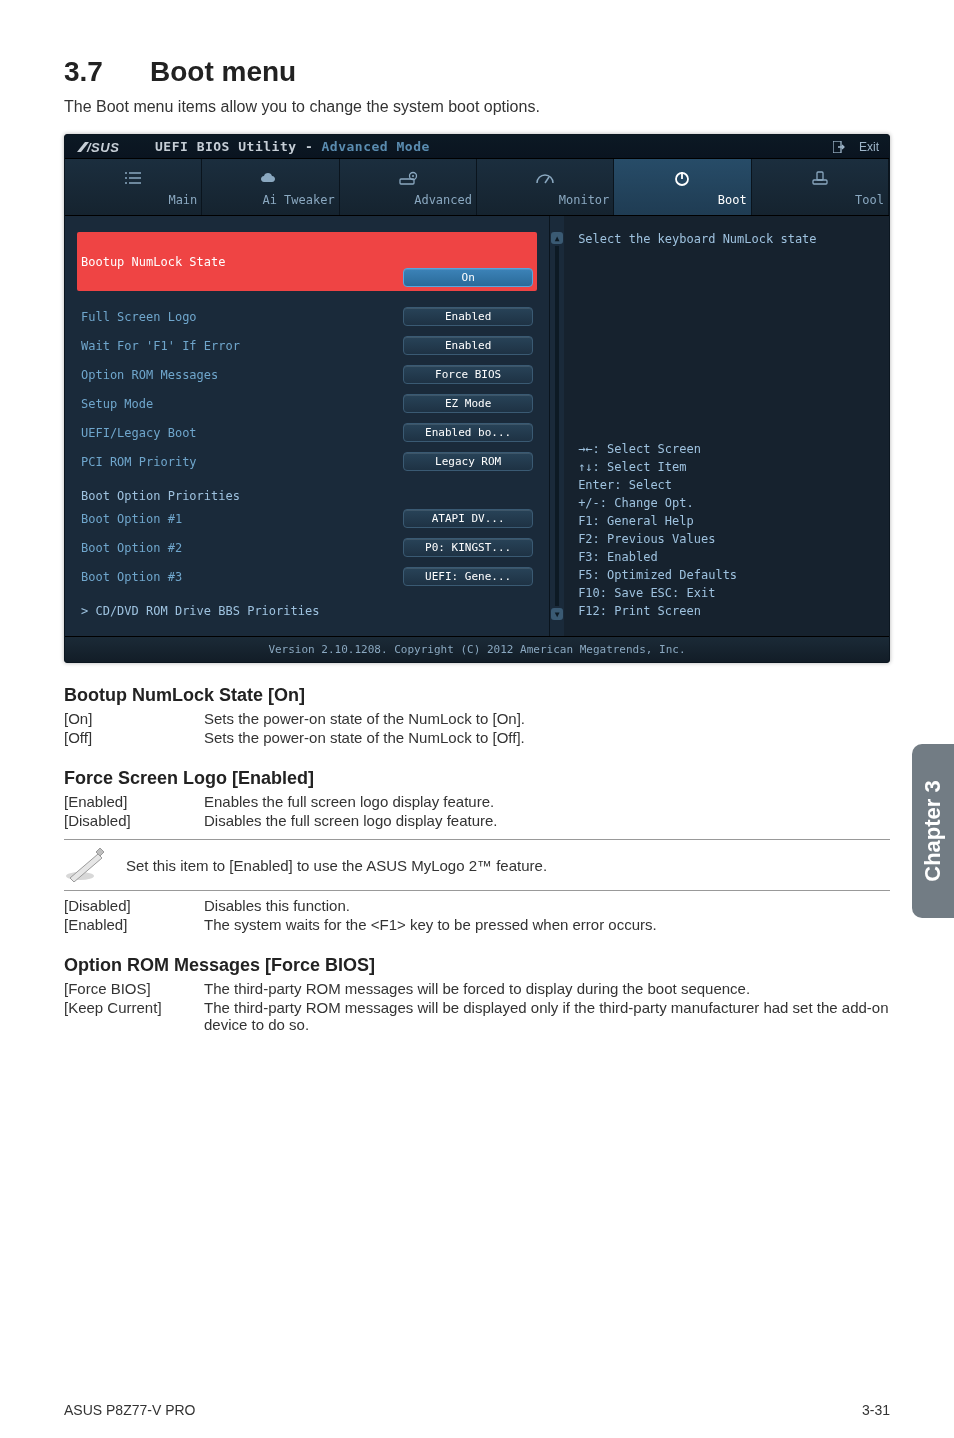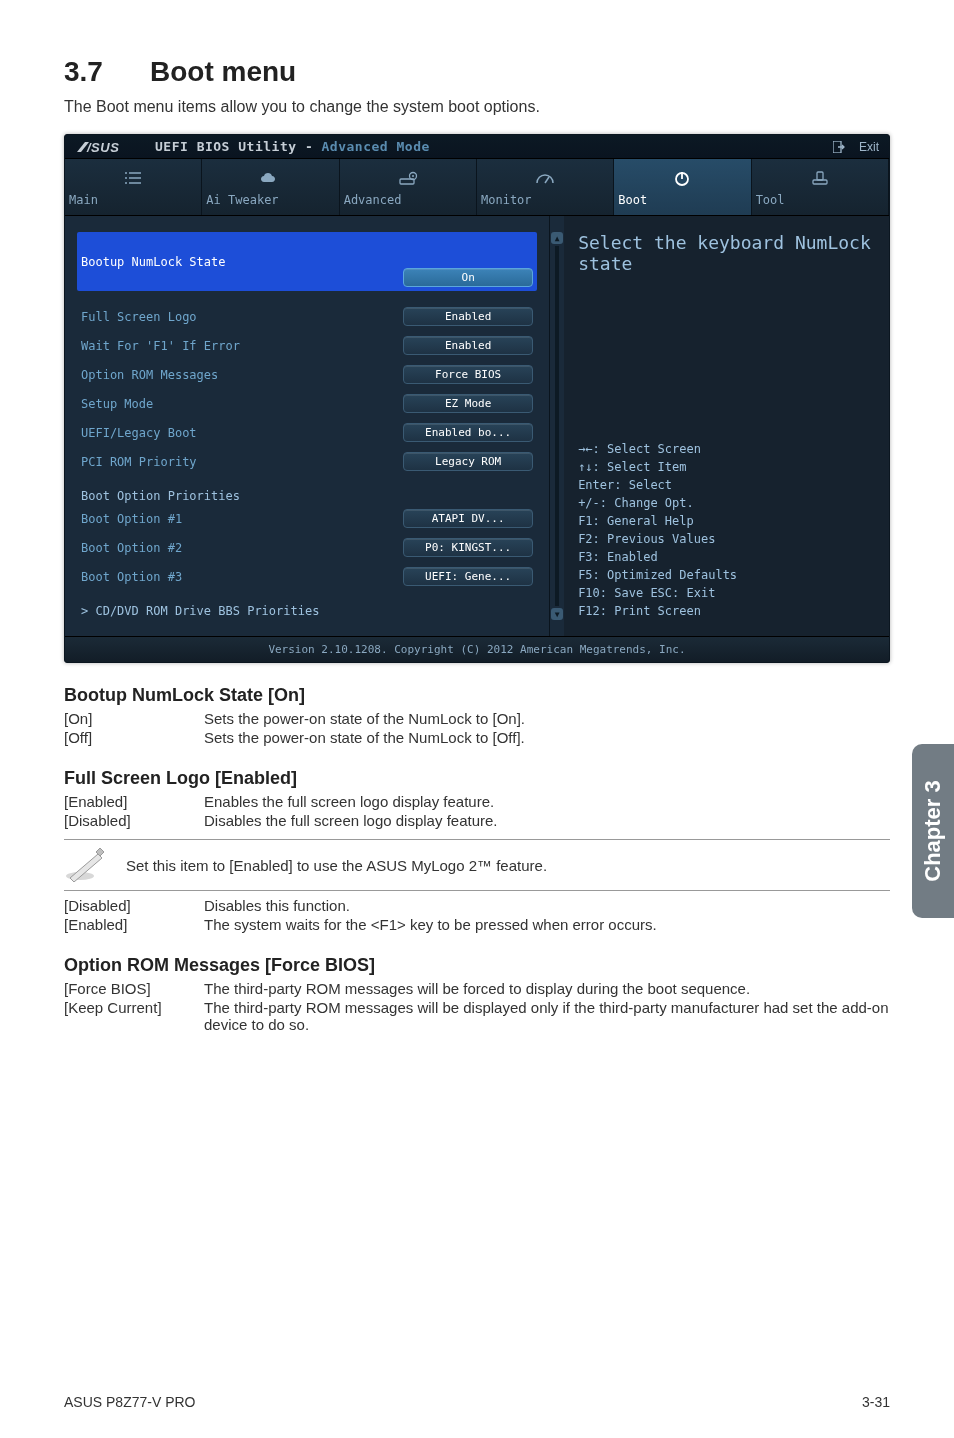--- a/index.html
+++ b/index.html
@@ -68,21 +68,21 @@
   .bios-titlebar .brand svg { height:14px; }
   .bios-titlebar .exit {
     color:#9fb6ca; display:flex; align-items:center; gap:14px; font-family: Arial, sans-serif;
   }
   .bios-tabs {
     display:flex;
     border-bottom: 1px solid #000;
   }
   .bios-tab {
     flex:1;
-    text-align:left;
+    text-align:right;
     padding: 10px 4px 8px 4px;
     background: linear-gradient(#1b2e3e,#15232f);
     border-right: 1px solid #0a141d;
     color:#8aa8c0;
   }
   .bios-tab.active { 
     background: linear-gradient(#274c68,#1f3c53); 
     color:#fff;
   }
   .bios-tab .t-icon { display:block; margin:0 auto 6px auto; height:18px; }
@@ -100,21 +100,21 @@
   .col-right {
     flex: 1;
     padding: 16px 14px;
     background: #16222e;
   }
   .opt-row {
     display:flex; align-items:center; justify-content:space-between;
     padding: 4px 4px; margin-bottom: 2px;
   }
   .opt-row.selected {
-    background: #1d4ed8;
+    background: #ef4444;
     border-radius: 2px;
   }
   .opt-row .label { color: var(--bios-light-blue); }
   .opt-row.selected .label { color:#fff; }
   .opt-row .val {
     width: 130px; text-align:center;
     border: 1px solid #3a5a73;
     border-radius: 4px;
     padding: 2px 6px;
     background: linear-gradient(#284358,#1e3244);
@@ -130,21 +130,21 @@
     padding: 16px 0;
   }
   .scrollbar-col .cap {
     width:12px; height:12px; background:#3a5a73; border-radius:3px;
     display:flex; align-items:center; justify-content:center; color:#0d1a24; font-size:8px;
   }
   .scrollbar-col .track {
     flex:1; width:4px; background:#0d1a24; margin:2px 0;
   }
   .help-top {
-    color:#9ec2df; font-size:18px; min-height: 200px;
+    color:#9ec2df; font-size:12px; min-height: 200px;
   }
   .help-keys {
     color:#9ec2df; font-size:12px; line-height:1.5; margin-top: 8px;
   }
   .bios-footer {
     text-align:center;
     padding: 6px 4px;
     background: linear-gradient(#1b2a37,#121d27);
     border-top: 1px solid #000;
     color:#8aa8c0; font-size:11px;
@@ -171,21 +171,21 @@
     border-bottom-left-radius: 10px;
     display:flex; align-items:center; justify-content:center;
     color:#fff; font-weight:bold; font-size:22px;
   }
   .side-tab span {
     transform: rotate(-90deg);
     white-space: nowrap;
   }
 
   .footer {
-    position:absolute; left:0; right:0; bottom:28px;
+    position:absolute; left:0; right:0; bottom:20px;
     display:flex; justify-content:space-between;
     padding: 0 64px;
     font-size:14px; color:#333;
   }
 </style>
 </head>
 <body>
 
 <div class="page">
 
@@ -340,21 +340,21 @@
   <div id="doc-sections">
       <div class="doc-h2">Bootup NumLock State [On]</div>
       <div class="kv-line">
         <span class="k">[On]</span>
         <span class="v">Sets the power-on state of the NumLock to [On].</span>
       </div>
       <div class="kv-line">
         <span class="k">[Off]</span>
         <span class="v">Sets the power-on state of the NumLock to [Off].</span>
       </div>
-      <div class="doc-h2">Full Screen Logo [Enabled]</div>
+      <div class="doc-h2">Force Screen Logo [Enabled]</div>
       <div class="kv-line">
         <span class="k">[Enabled]</span>
         <span class="v">Enables the full screen logo display feature.</span>
       </div>
       <div class="kv-line">
         <span class="k">[Disabled]</span>
         <span class="v">Disables the full screen logo display feature.</span>
       </div>
       <div class="note-row">
         <svg width="44" height="34" viewBox="0 0 44 34">

